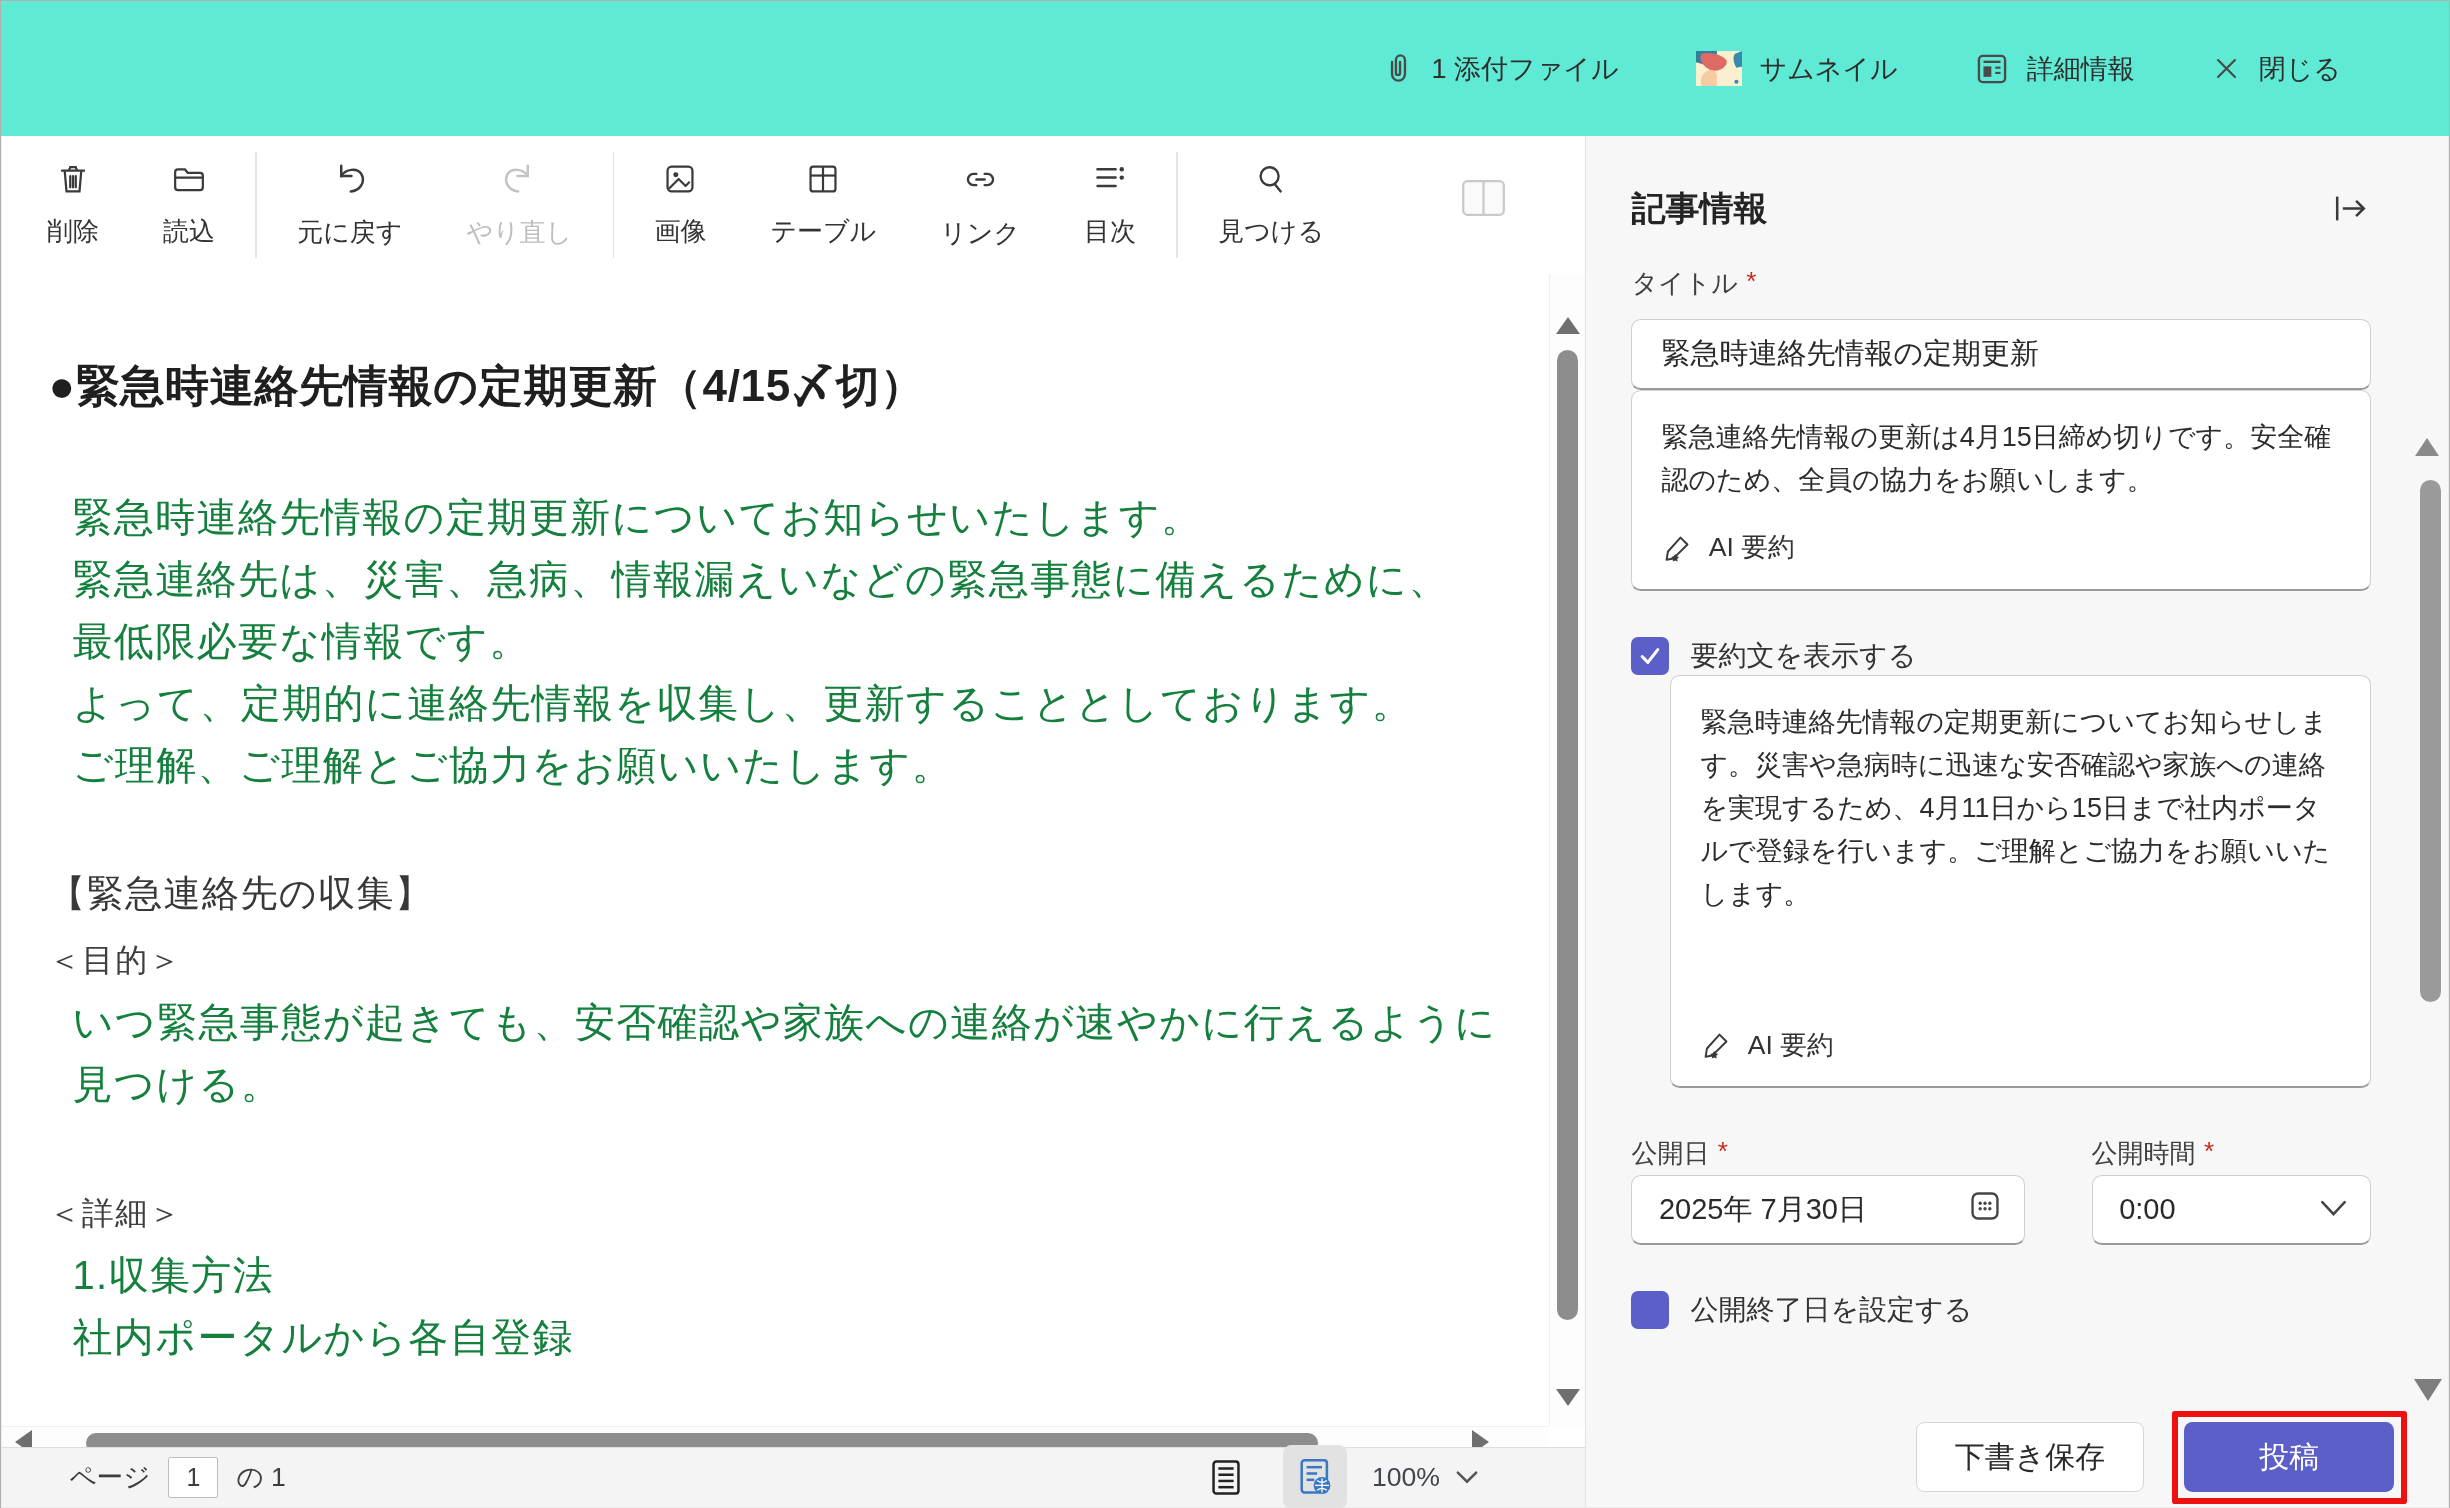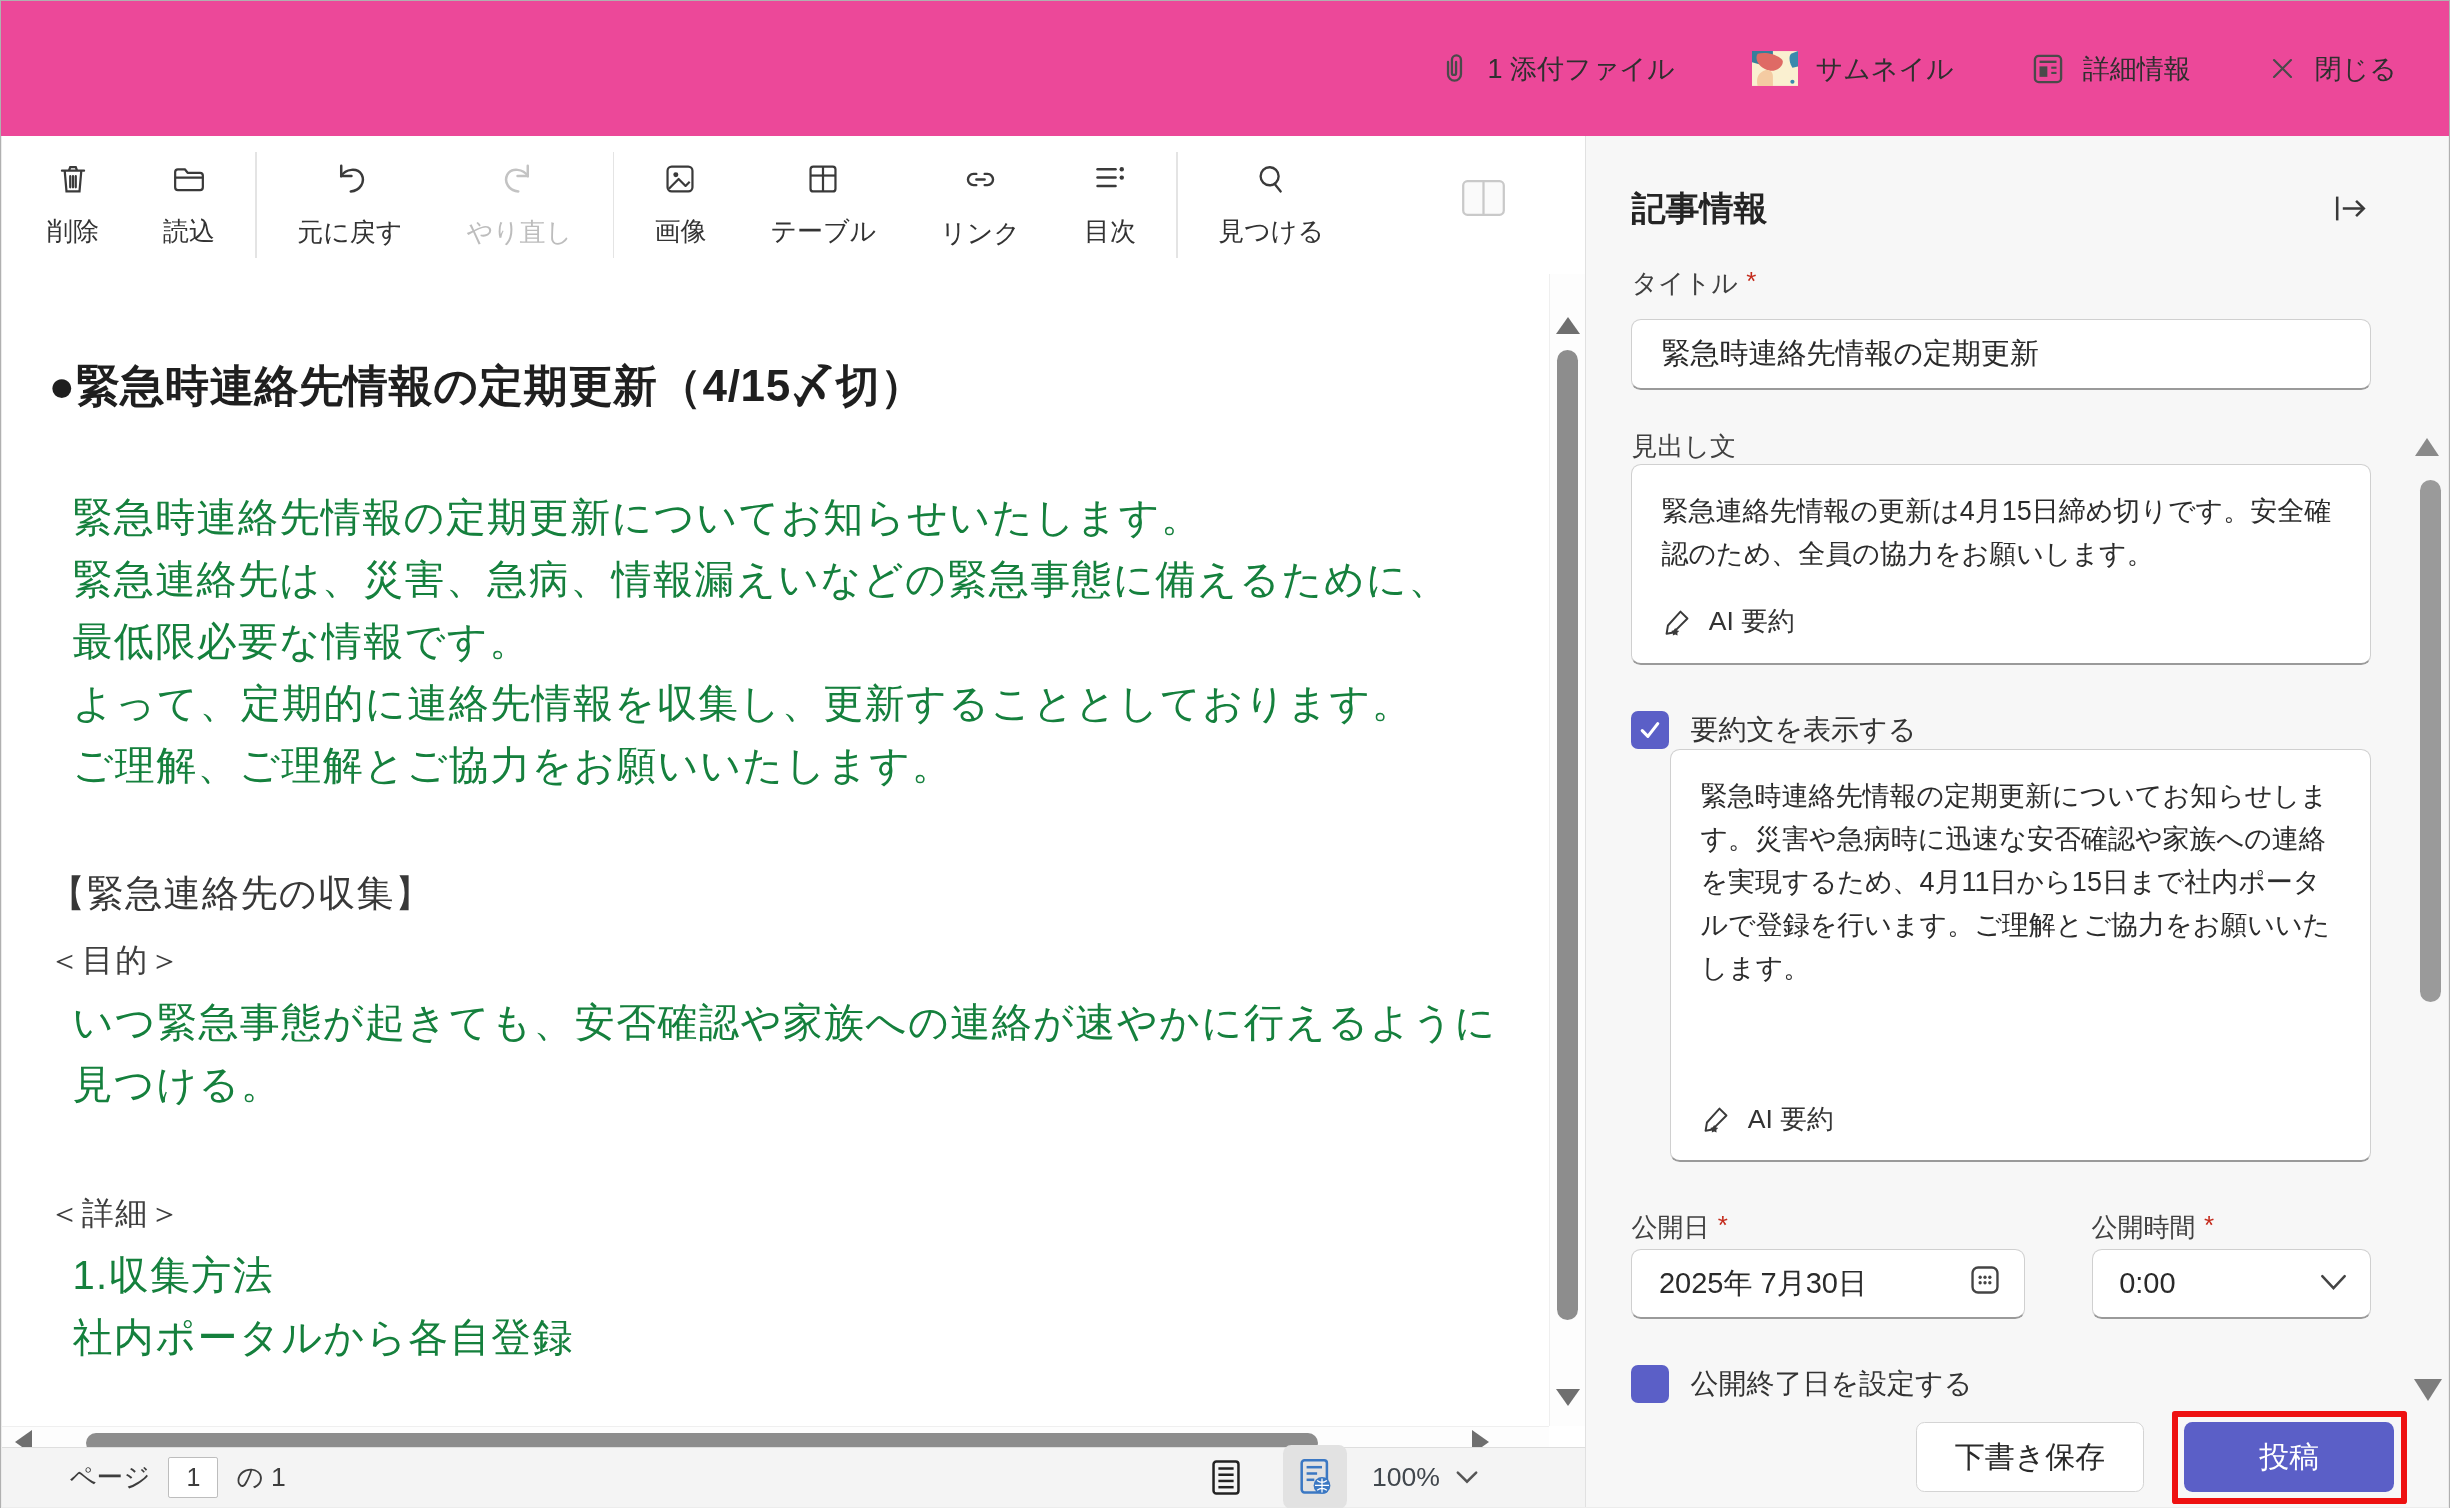--- a/index.html
+++ b/index.html
@@ -8,21 +8,21 @@
 
   .window{
     position:relative; width:2450px; height:1509px;
     background:#ececec; border:1.4px solid #b0b0b0; overflow:hidden;
   }
 
   
   .titlebar{
     position:absolute; top:0; left:0; right:0; height:135px;
     display:flex; align-items:center; justify-content:flex-end;
-    gap:77px; padding-right:52px; background:#ec4899;text-align:right;
+    gap:77px; padding-right:108px; background:#5eead4;text-align:right;
   }
   .tb-item{ display:flex; align-items:center; gap:18px; font-size:27px; color:#2f2f2f; cursor:default; }
   .tb-item svg{ display:block; }
 
   
   .main{ position:absolute; top:135px; left:1.4px; right:1.4px; bottom:1.4px; display:flex; }
   .workspace{ width:1583px; background:#ffffff; position:relative; flex:none; }
   .panel{ flex:1; background:#f7f7f7; border-left:1.4px solid #e1e1e1; position:relative; overflow:hidden; }
 
   
@@ -322,23 +322,20 @@
         </div>
 
         <div class="lblrow" style="margin-top:34px;">
           <span>タイトル</span>
           <span class="req">*</span>
         </div>
         <div class="ctrl input-like">
           <span>緊急時連絡先情報の定期更新</span>
         </div>
 
-        <div class="lblrow" style="margin-top:39px;">
-          <span>見出し文</span>
-        </div>
         <div class="ctrl box-like">
           <span>緊急連絡先情報の更新は4月15日締め切りです。安全確認のため、全員の協力をお願いします。</span>
           <div class="ai-row">
             <svg width="32" height="32" viewBox="0 0 23 23">
                 <path d="M14 4 L19 9 L9 19 L4 20 L5 14 Z" fill="none" stroke="#3a3a3a" stroke-width="1.4" stroke-linejoin="round"></path>
                 <path d="M9 17.5 l1.2 2 l2.2 0.6 l-1.6 1.6 l0.2 2.3 l-2 -1 l-2 1 l0.2 -2.3 l-1.6 -1.6 l2.2 -0.6 Z" fill="#3a3a3a" transform="scale(0.85) translate(3,1)"></path>
               </svg>
             <span>AI 要約</span>
           </div>
         </div>

